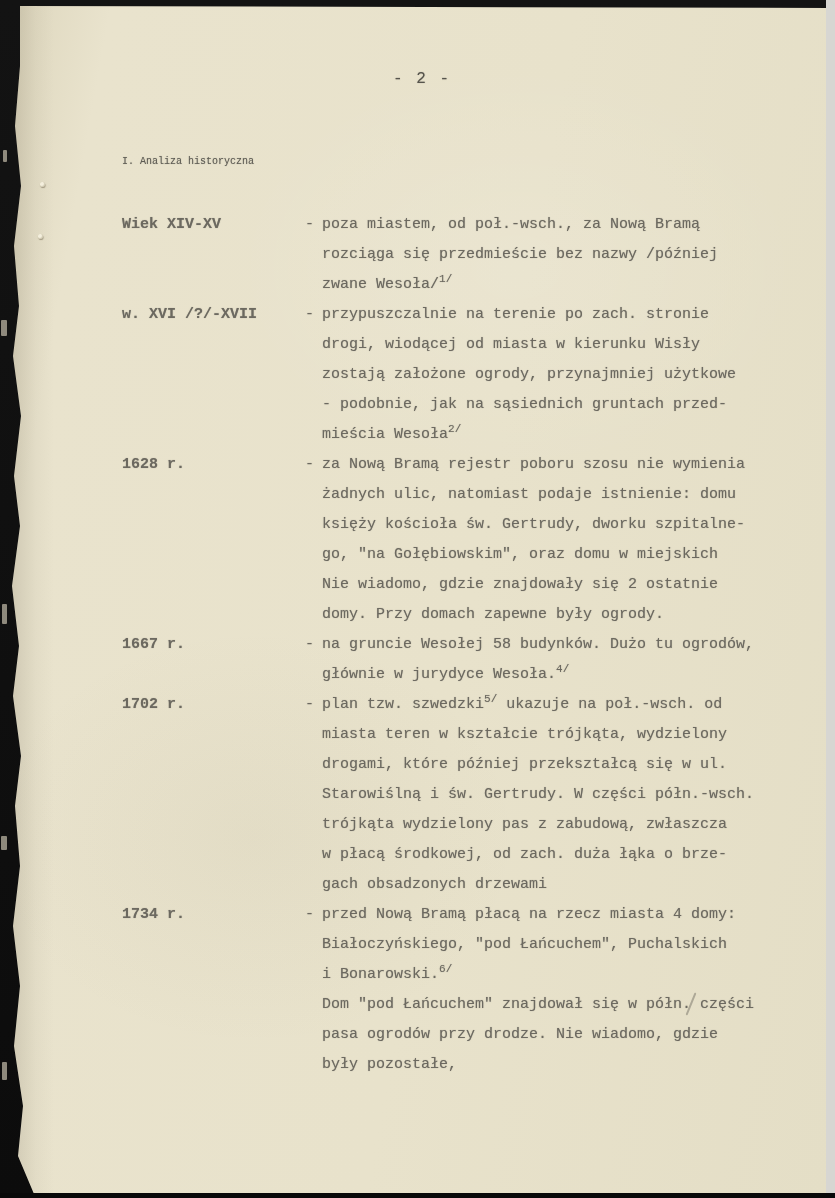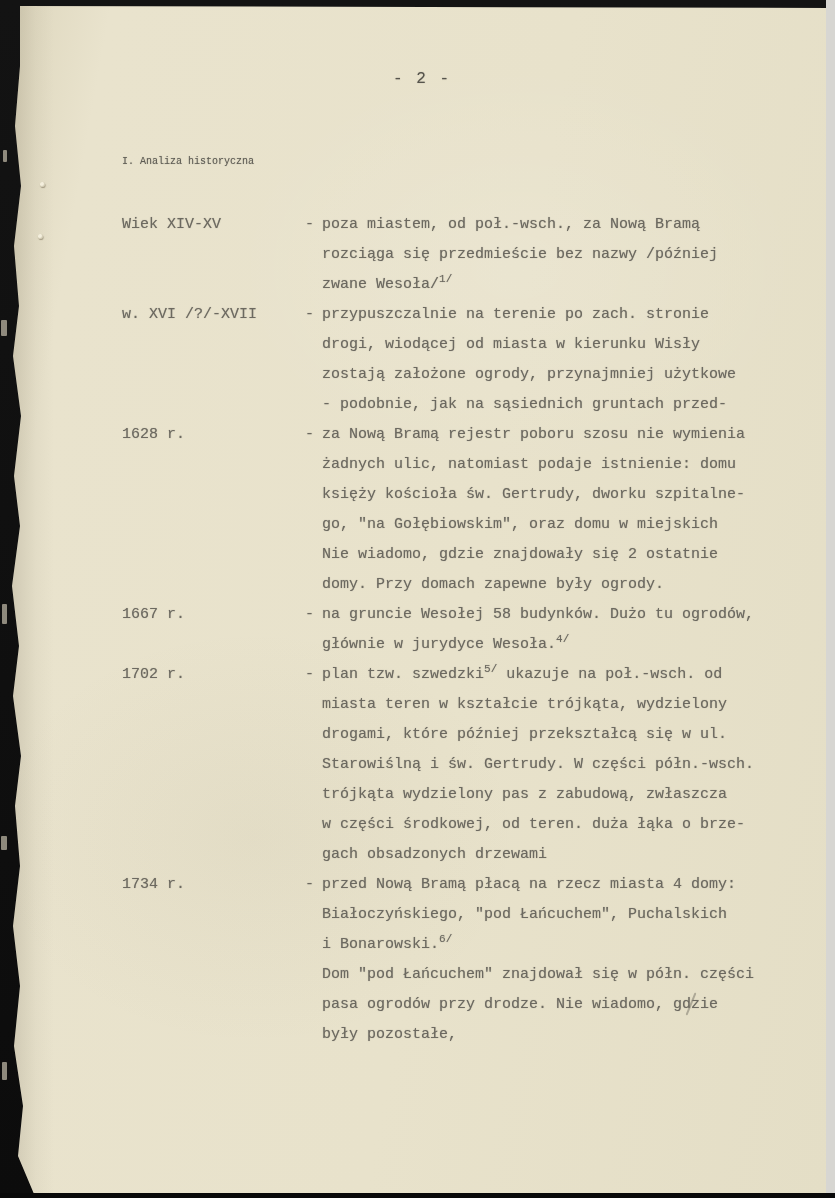--- a/index.html
+++ b/index.html
@@ -40,21 +40,21 @@
   .pencil-mark{position:absolute;width:2px;height:24px;background:#8f8a7c;
     transform:rotate(22deg);opacity:.65;border-radius:1px;}
 
   
   .typed{color:#6c6960;text-shadow:0 0 1px rgba(108,105,96,0.55);}
   .pagenum{position:absolute;left:385px;top:64px;font-size:16px;letter-spacing:2px;color:#56544c;}
   .heading{position:absolute;left:114px;top:150px;font-size:10px;color:#5e5c54;}
 
   .entries{position:absolute;left:114px;top:204px;right:18px;font-size:15px;}
   .entry-row{display:flex;}
-  .term{flex:0 0 200px;line-height:30px;white-space:pre;}
+  .term{flex:0 0 200px;line-height:30px;white-space:pre;font-weight:bold;}
   .def{flex:1;position:relative;}
   .line{line-height:30px;white-space:pre;position:relative;}
   .dash{position:absolute;left:-17px;top:0;}
   .fnref{font-size:11px;line-height:0;vertical-align:6px;letter-spacing:0;}
 </style>
 </head>
 <body>
 
 <div class="scan-bg">
   <div class="chip" style="left:1px;top:320px;width:6px;height:16px;"></div>
@@ -82,20 +82,21 @@
           <div class="line">zwane Wesoła/<sup class="fnref">1/</sup></div>
         </div>
       </div>
       <div class="entry-row">
         <div class="term">w. XVI /?/-XVII</div>
         <div class="def">
           <div class="line"><span class="dash">-</span>przypuszczalnie na terenie po zach. stronie</div>
           <div class="line">drogi, wiodącej od miasta w kierunku Wisły</div>
           <div class="line">zostają założone ogrody, przynajmniej użytkowe</div>
           <div class="line">- podobnie, jak na sąsiednich gruntach przed-</div>
+          <div class="line">mieścia Wesoła<sup class="fnref">2/</sup></div>
         </div>
       </div>
       <div class="entry-row">
         <div class="term">1628 r.</div>
         <div class="def">
           <div class="line"><span class="dash">-</span>za Nową Bramą rejestr poboru szosu nie wymienia</div>
           <div class="line">żadnych ulic, natomiast podaje istnienie: domu</div>
           <div class="line">księży kościoła św. Gertrudy, dworku szpitalne-</div>
           <div class="line">go, "na Gołębiowskim", oraz domu w miejskich</div>
           <div class="line">Nie wiadomo, gdzie znajdowały się 2 ostatnie</div>
@@ -110,21 +111,21 @@
         </div>
       </div>
       <div class="entry-row">
         <div class="term">1702 r.</div>
         <div class="def">
           <div class="line"><span class="dash">-</span>plan tzw. szwedzki<sup class="fnref">5/</sup> ukazuje na poł.-wsch. od</div>
           <div class="line">miasta teren w kształcie trójkąta, wydzielony</div>
           <div class="line">drogami, które później przekształcą się w ul.</div>
           <div class="line">Starowiślną i św. Gertrudy. W części półn.-wsch.</div>
           <div class="line">trójkąta wydzielony pas z zabudową, zwłaszcza</div>
-          <div class="line">w części środkowej, od teren. duża łąka o brze-</div>
+          <div class="line">w płacą środkowej, od zach. duża łąka o brze-</div>
           <div class="line">gach obsadzonych drzewami</div>
         </div>
       </div>
       <div class="entry-row">
         <div class="term">1734 r.</div>
         <div class="def">
           <div class="line"><span class="dash">-</span>przed Nową Bramą płacą na rzecz miasta 4 domy:</div>
           <div class="line">Białoczyńskiego, "pod Łańcuchem", Puchalskich</div>
           <div class="line">i Bonarowski.<sup class="fnref">6/</sup></div>
           <div class="line">Dom "pod Łańcuchem" znajdował się w półn. części</div>

